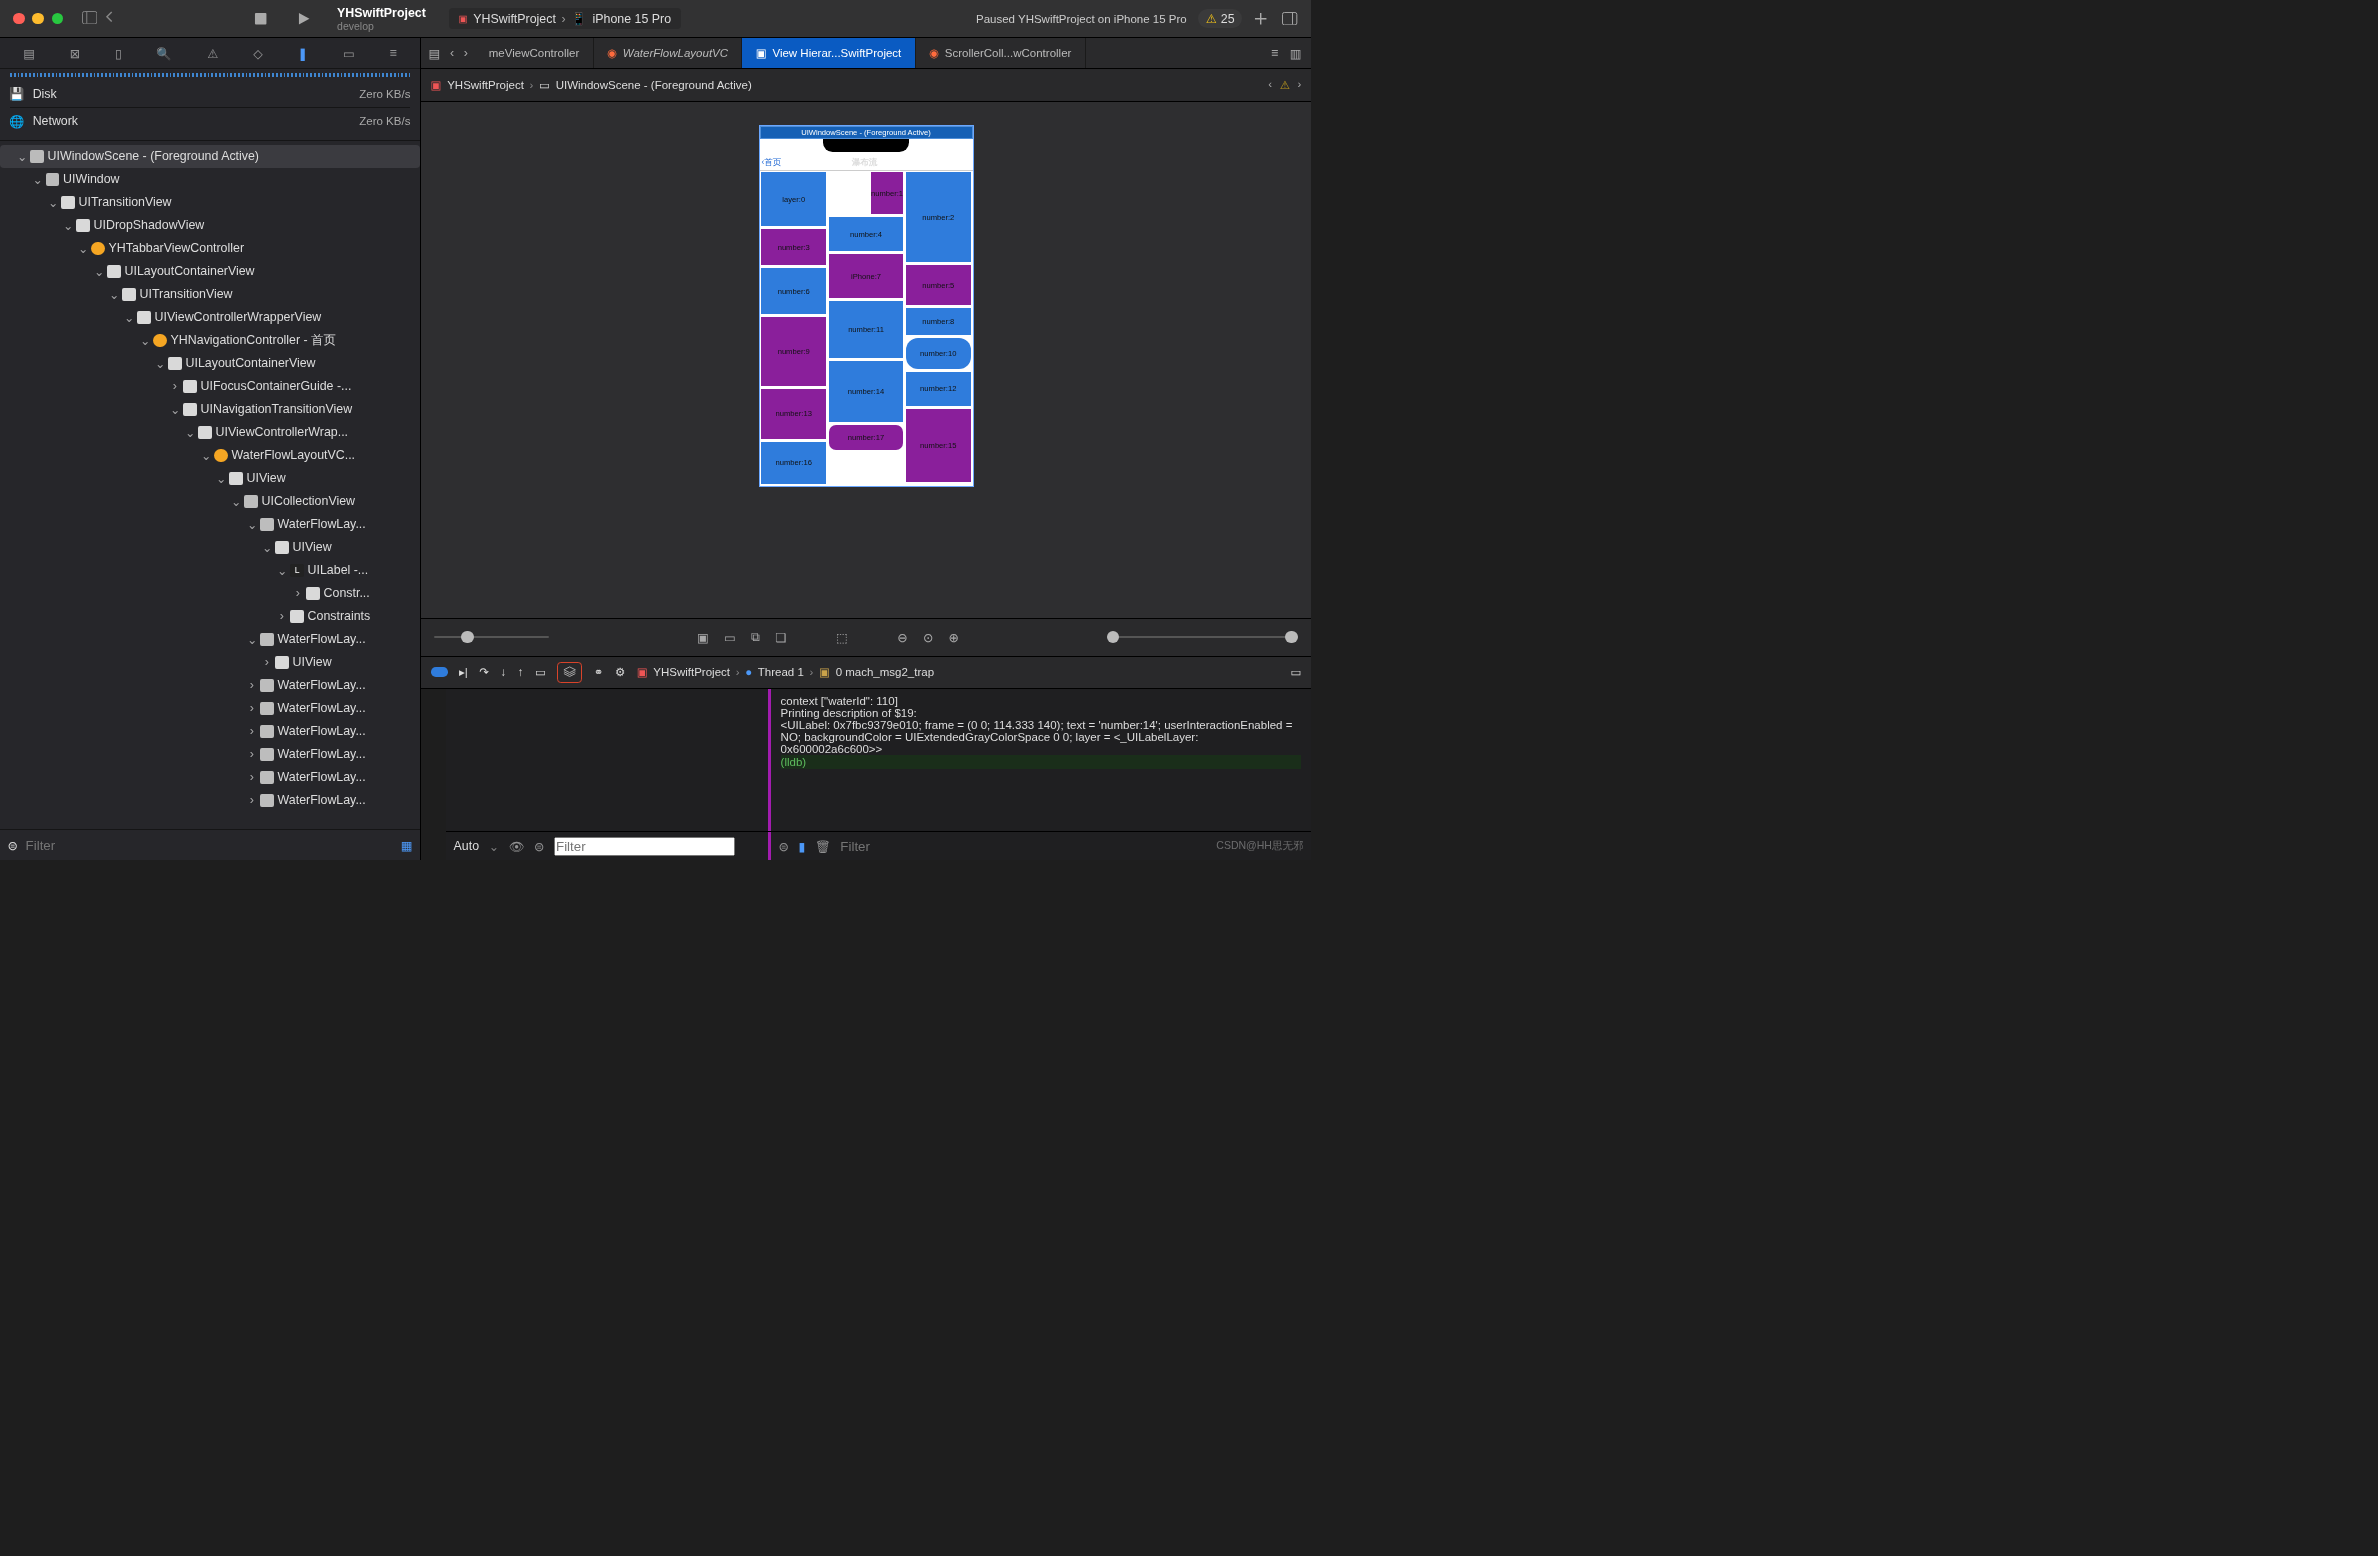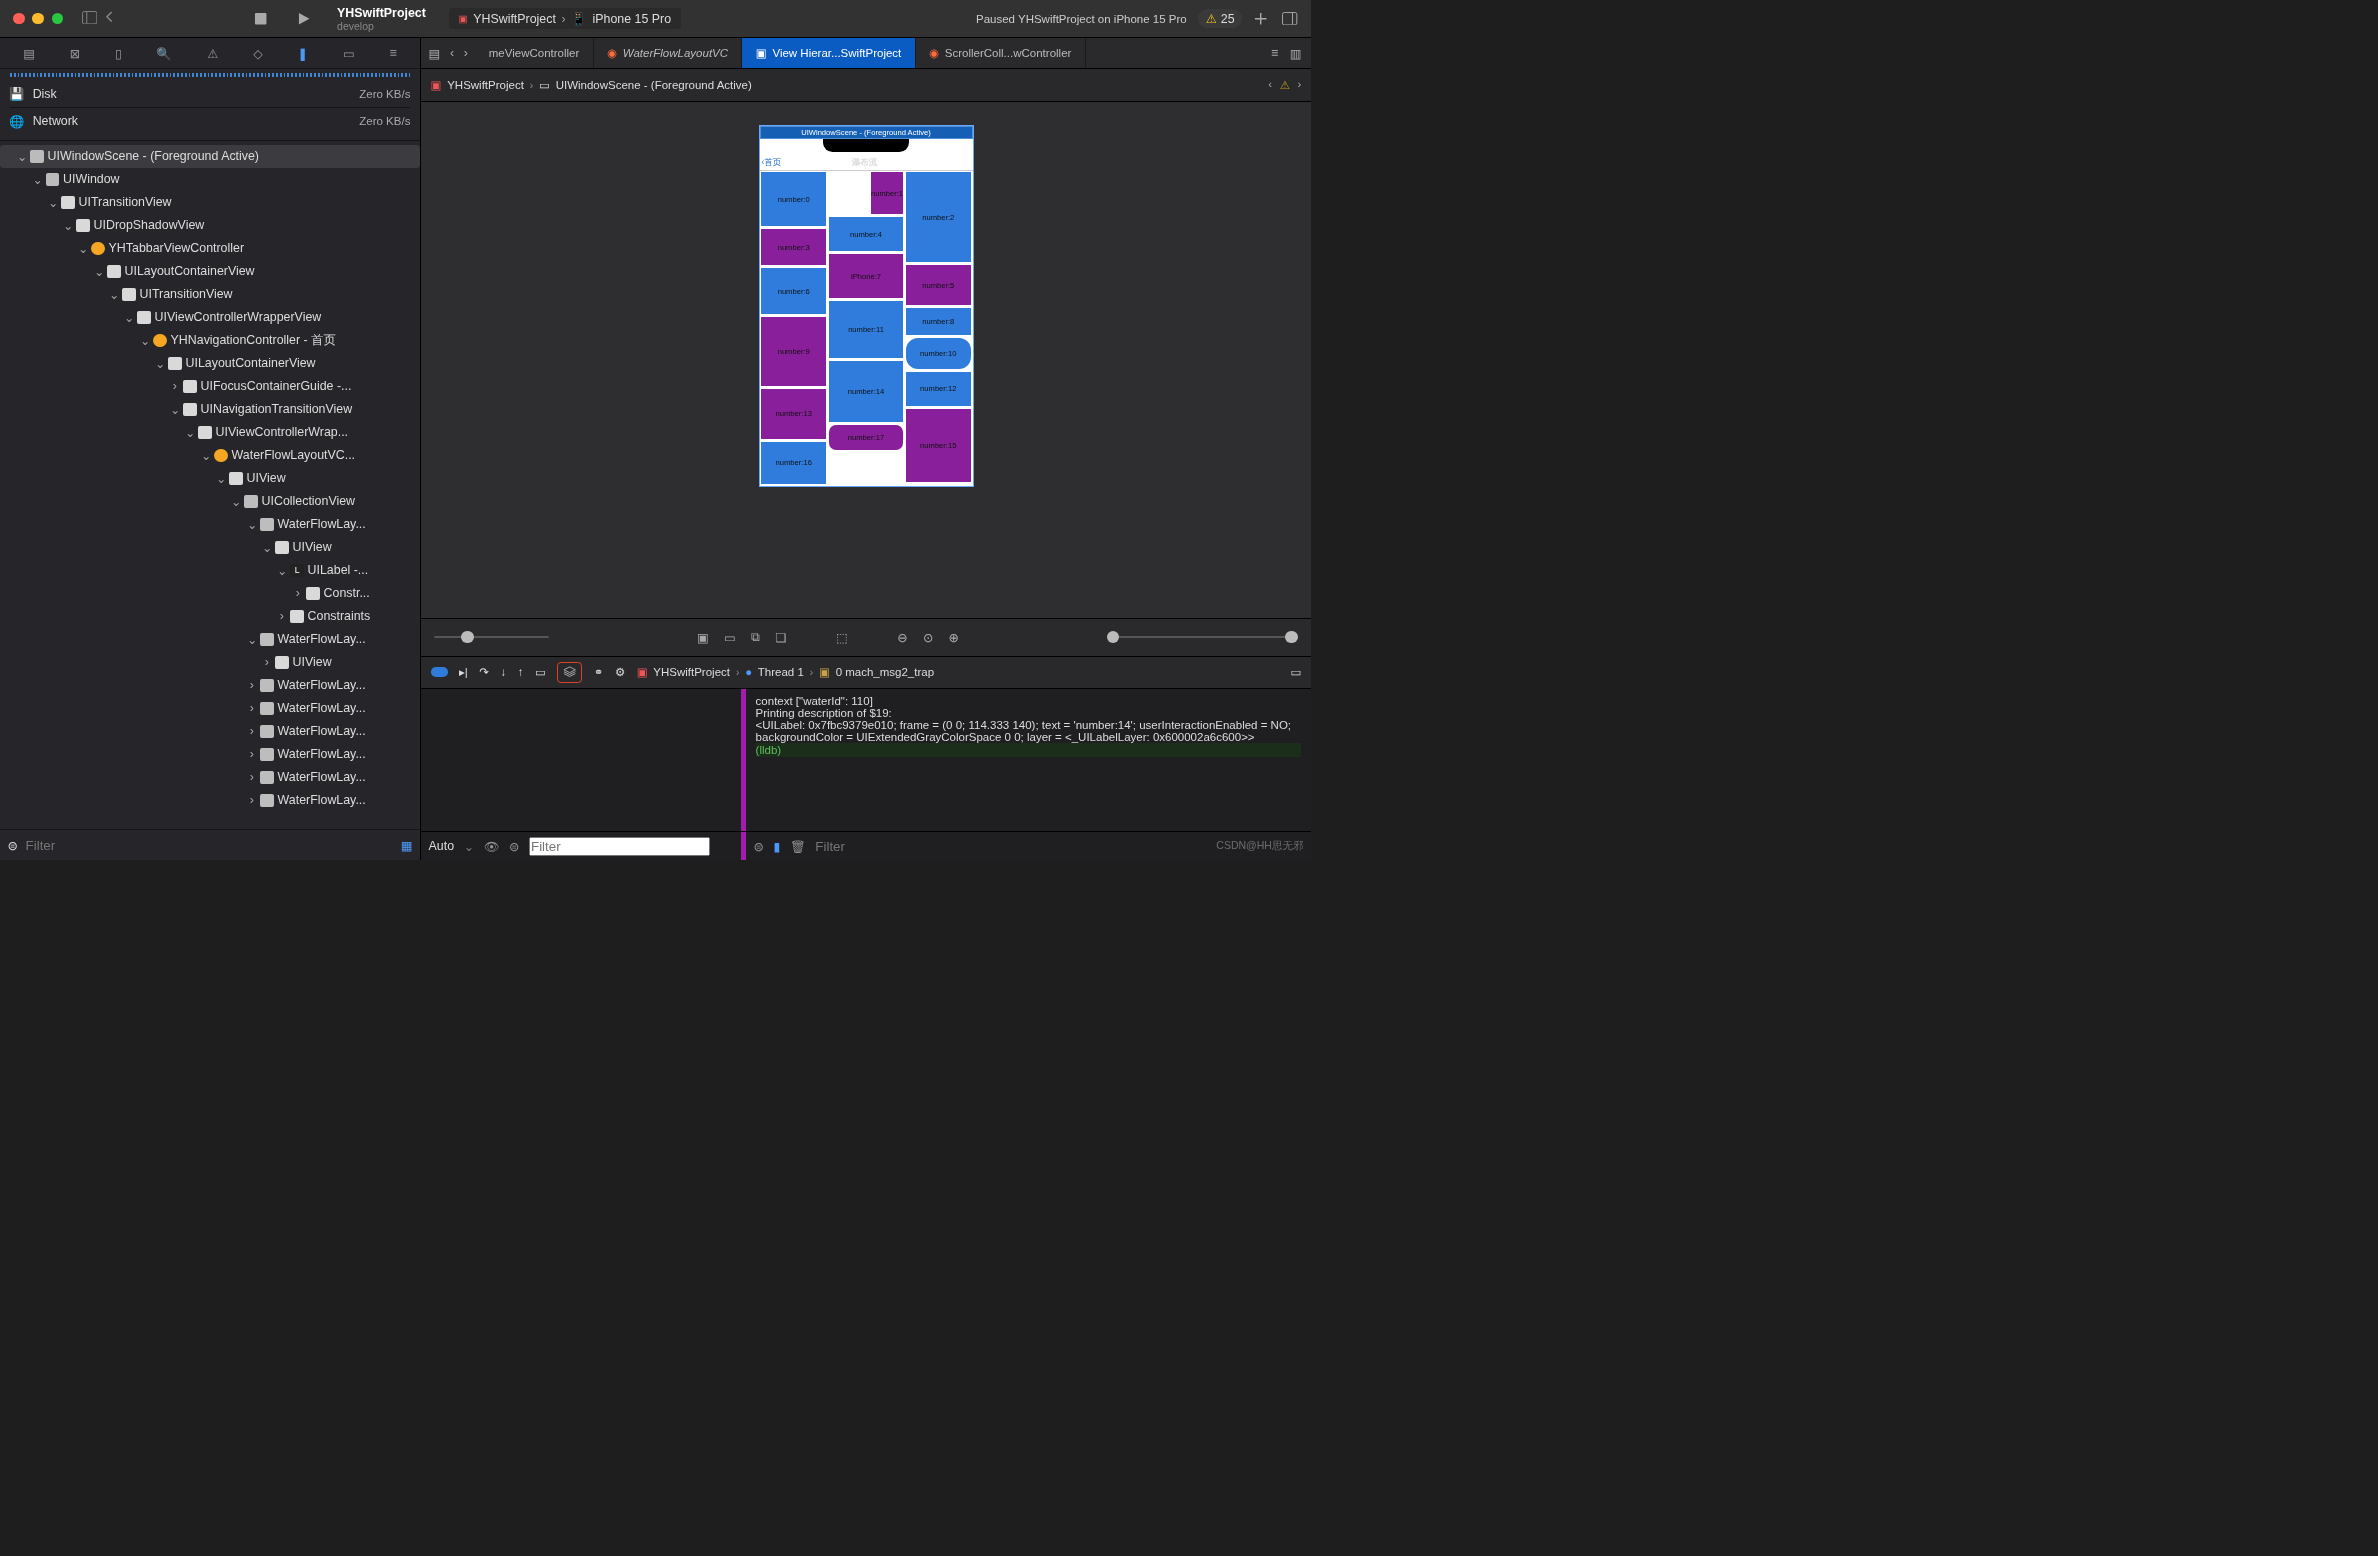--- a/index.html
+++ b/index.html
@@ -88,21 +88,21 @@
 
 
 .dbgbar { height: 32.5px; background: #29292b; display: flex; align-items: center; padding: 0 9.6px; gap: 11.5px; border-top: 1px solid #000; font-size: 11.5px; }
 .dbgbar .pill { width: 17px; height: 9.6px; background: #2f7cdc; border-radius: 4.8px; }
 .dbgbar .hl { border: 1.9px solid #d9432a; border-radius: 3.8px; padding: 1.9px 3.8px; }
 .crumb { display: flex; align-items: center; gap: 5.7px; }
 .crumb .sep { opacity: .5; }
 
 
 .bottom { height: 172px; display: flex; border-top: 1px solid #000; }
-.bleft { width: 325px; background: #1f1f21; border-right: 5px solid #a21caf; }
+.bleft { width: 325px; background: #1f1f21; border-right: 3px solid #a21caf; margin-left: 25px; }
 .bright { flex: 1; background: #1f1f21; display: flex; flex-direction: column; }
 .console { flex: 1; padding: 5.7px 9.6px; font-family: Menlo, monospace; font-size: 11.5px; color: #ddd; overflow: auto; white-space: pre-wrap; }
 .console .green { color: #5ebd5e; background: #1a2e1a; display: block; padding: 1px 0; }
 .bfooter { height: 29px; display: flex; align-items: center; padding: 0 7.6px; gap: 9.6px; border-top: 1px solid #000; }
 .bfooter input { background: transparent; border: none; color: #ccc; outline: none; flex: 1; }
 .bleft .bfooter2 { height: 29px; display: flex; align-items: center; padding: 0 7.6px; gap: 9.6px; border-top: 1px solid #000; position: absolute; bottom: 0; width: 325px; }
 
 svg { display: block; }
 .mono { font-family: Menlo, monospace; }
 </style>
@@ -396,21 +396,21 @@
         <div class="phone">
           <div class="phone-title">UIWindowScene - (Foreground Active)</div>
           <div class="notch"></div>
           <div class="phone-nav">
             <span class="back">‹<span>首页</span></span>
             <span class="title">瀑布流</span>
             <span style="width:23px"></span>
           </div>
           <div class="grid" id="phone-grid">
               <div class="col">
-                <div class="cell cblue" style="height: 54px;">number:0</div>
+                <div class="cell cblue" style="height: 54px;">layer:0</div>
                 <div class="cell cpurple" style="height: 36px;">number:3</div>
                 <div class="cell cblue" style="height: 46px;">number:6</div>
                 <div class="cell cpurple" style="height: 69px;">number:9</div>
                 <div class="cell cpurple" style="height: 50px;">number:13</div>
                 <div class="cell cblue" style="height: 42px;">number:16</div>
               </div>
               <div class="col">
                 <div class="cell cpurple" style="height: 42px; margin-left: 42px;">number:1</div>
                 <div class="cell cblue" style="height: 34px;">number:4</div>
                 <div class="cell cpurple" style="height: 44px;">iPhone:7</div>

